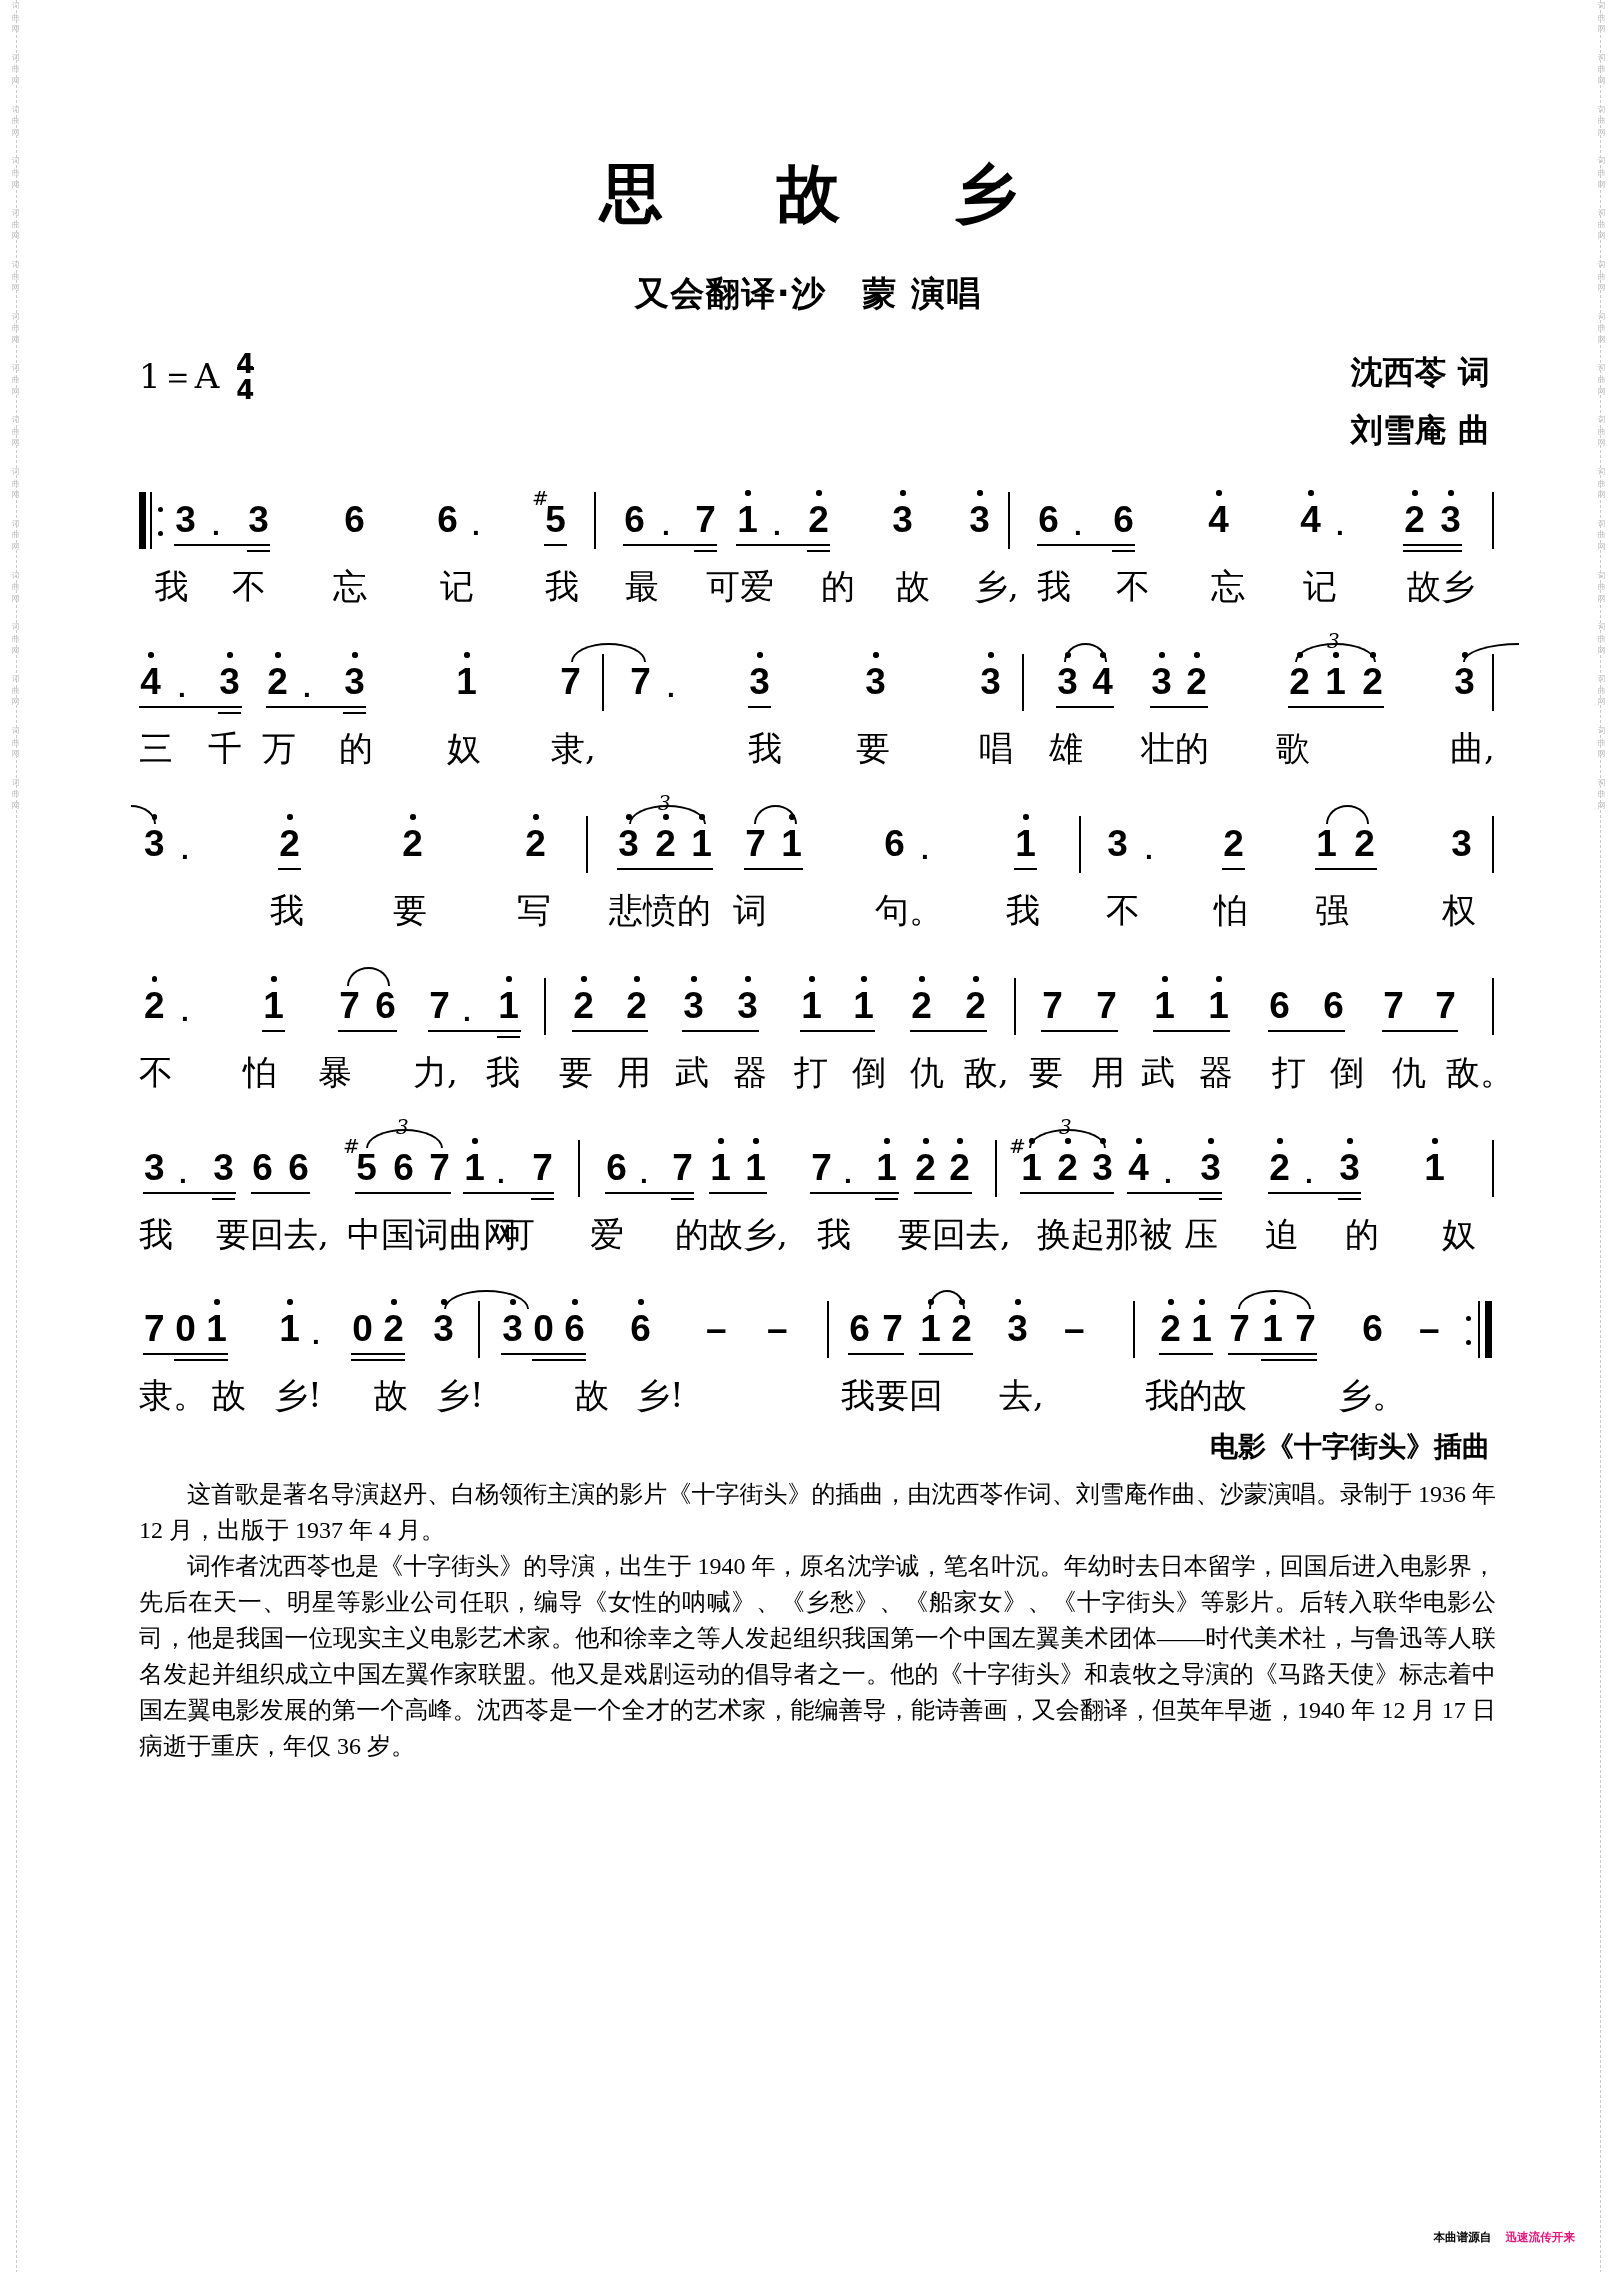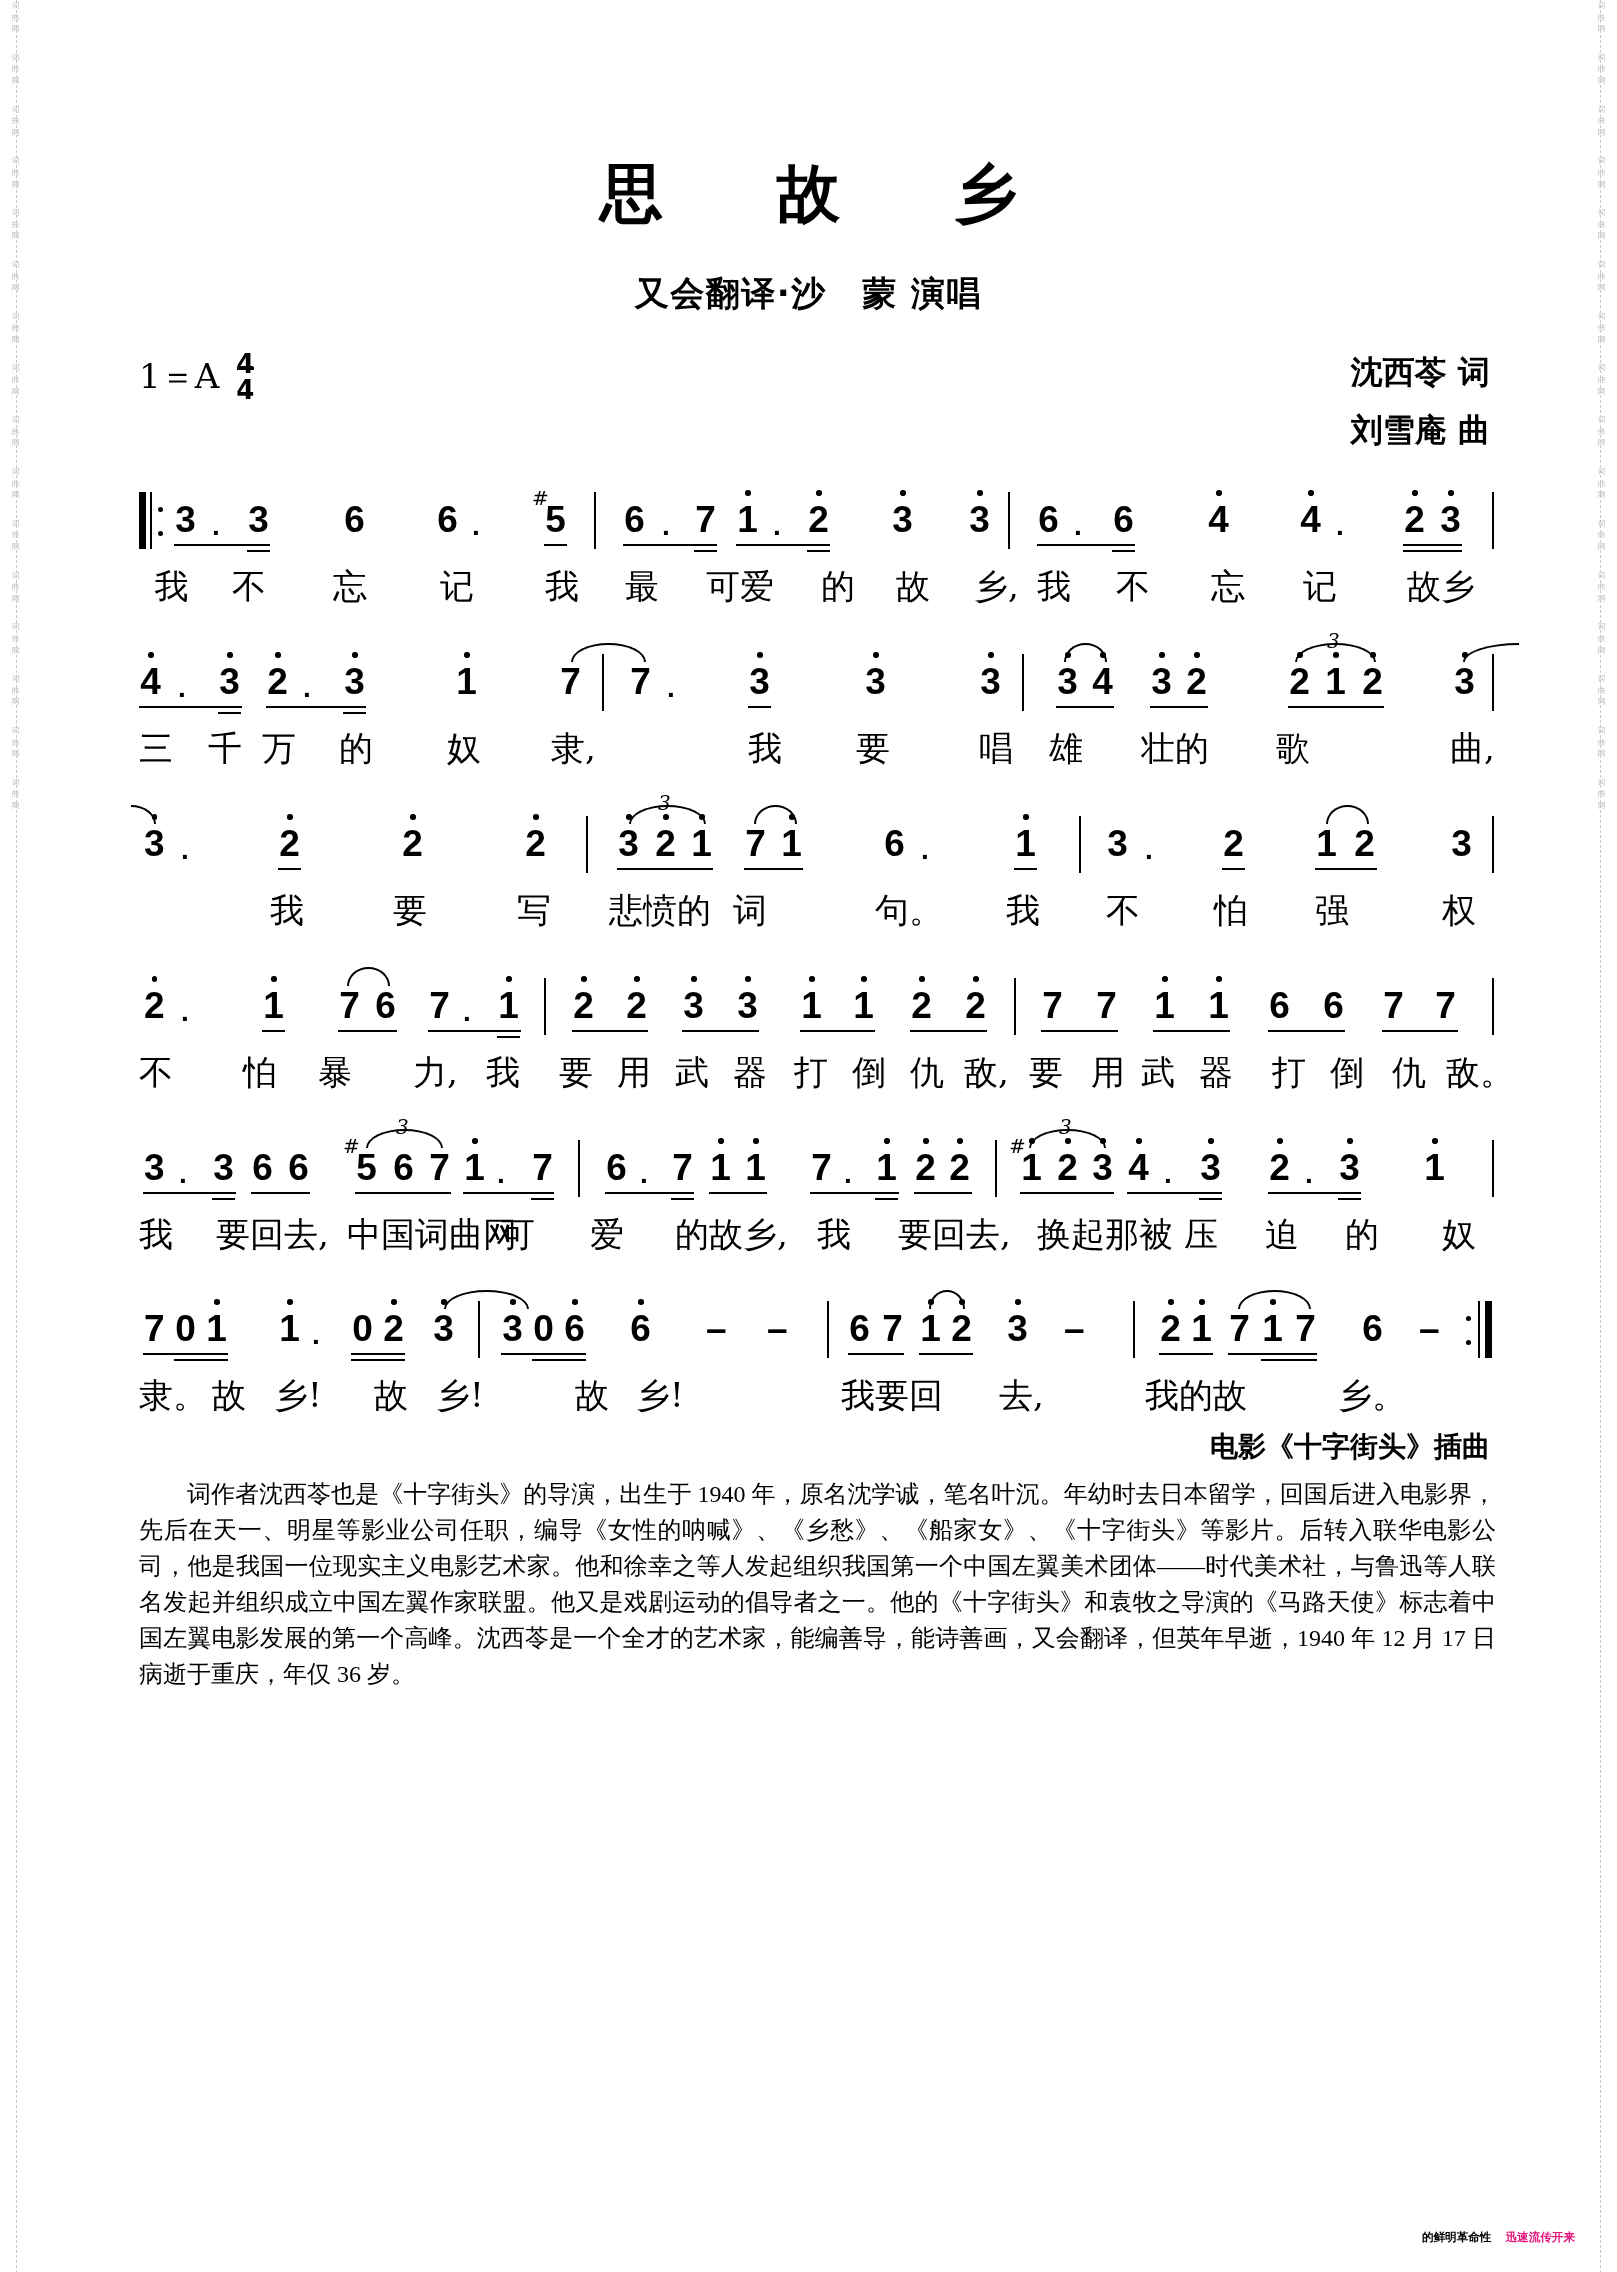--- a/index.html
+++ b/index.html
@@ -613,19 +613,20 @@
       <span class="ly" style="left: 702px;">我要回</span>
       <span class="ly" style="left: 860px;">去,</span>
       <span class="ly" style="left: 1006px;">我的故</span>
       <span class="ly" style="left: 1199px;">乡。</span>
     </div>
 </div>
 
 <div class="source-note">电影《十字街头》插曲</div>
 
 <div class="prose">
+  <p>这首歌是著名导演赵丹、白杨领衔主演的影片《十字街头》的插曲，由沈西苓作词、刘雪庵作曲、沙蒙演唱。录制于 1936 年 12 月，出版于 1937 年 4 月。</p>
   <p>词作者沈西苓也是《十字街头》的导演，出生于 1940 年，原名沈学诚，笔名叶沉。年幼时去日本留学，回国后进入电影界，先后在天一、明星等影业公司任职，编导《女性的呐喊》、《乡愁》、《船家女》、《十字街头》等影片。后转入联华电影公司，他是我国一位现实主义电影艺术家。他和徐幸之等人发起组织我国第一个中国左翼美术团体——时代美术社，与鲁迅等人联名发起并组织成立中国左翼作家联盟。他又是戏剧运动的倡导者之一。他的《十字街头》和袁牧之导演的《马路天使》标志着中国左翼电影发展的第一个高峰。沈西苓是一个全才的艺术家，能编善导，能诗善画，又会翻译，但英年早逝，1940 年 12 月 17 日病逝于重庆，年仅 36 岁。</p>
 </div>
 
 <div class="footer">
-  <span>的鲜明革命性</span><span class="brand">迅速流传开来</span>
+  <span>本曲谱源自</span><span class="brand">迅速流传开来</span>
 </div>
 
 
 </body></html>

